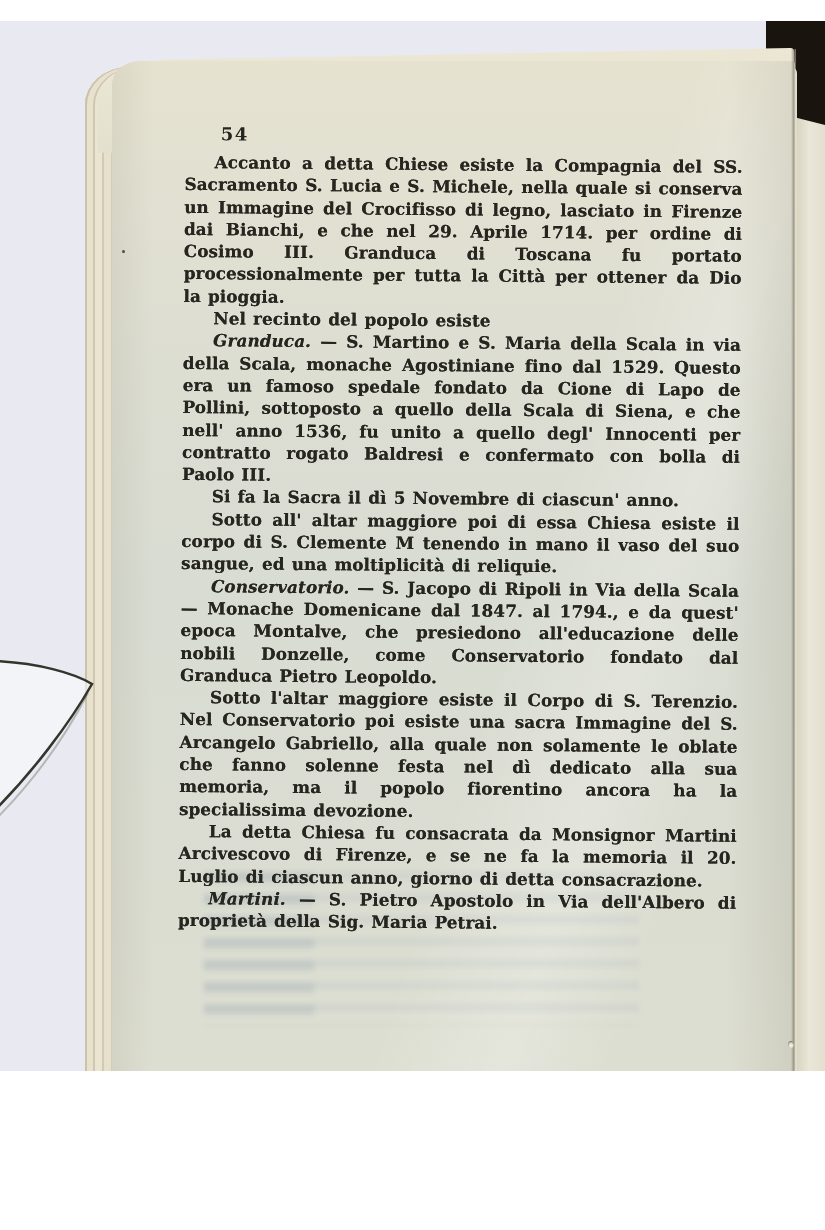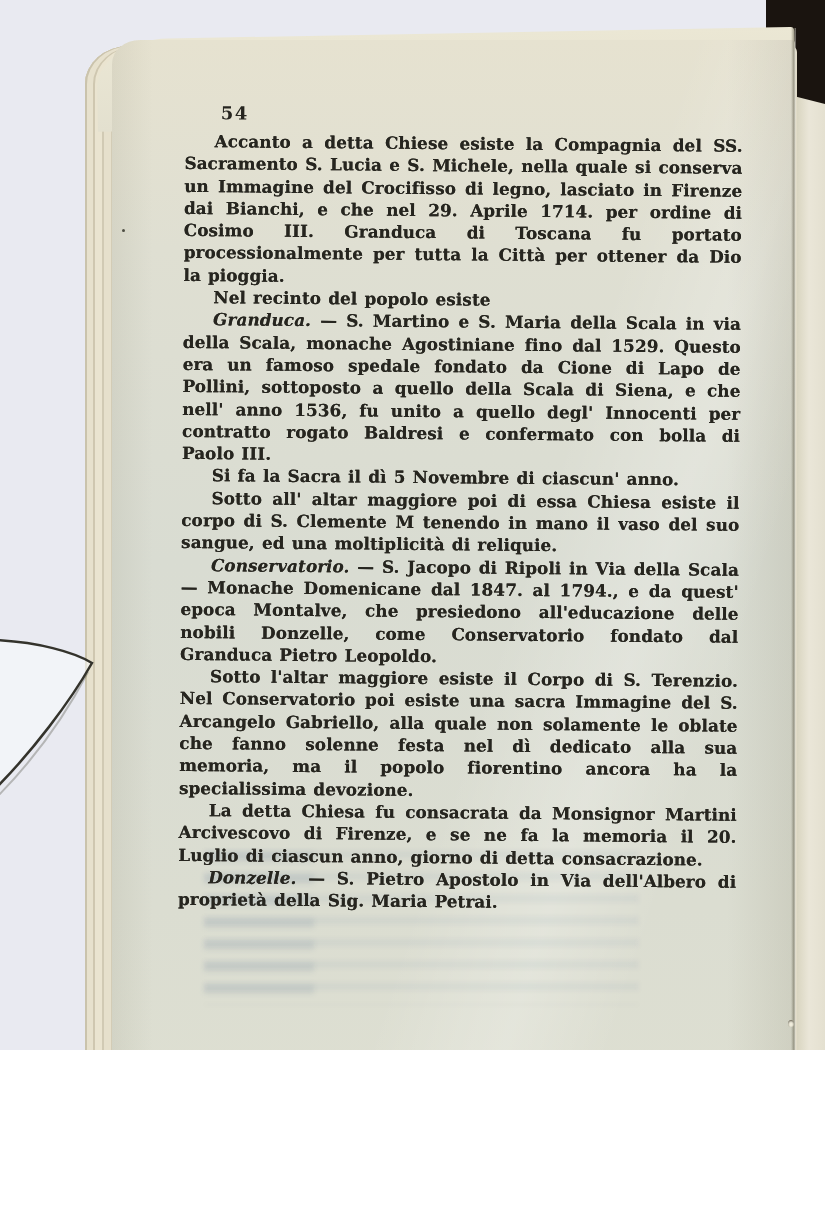--- a/index.html
+++ b/index.html
@@ -4,20 +4,21 @@
 <style>
   html,body { margin:0; padding:0; }
   :root{
     --background:#e9eaf1; --page:#dedfd2; --page-top:#e7e3d1; --ink:#26251f;
     --cover-dark:#1a140f; --facing-page:#eae6d8; --edge-line:#a89f85;
   }
   .photo{
     position:relative; width:825px; height:1050px; overflow:hidden;
     background:var(--background);
     font-family:"DejaVu Serif","Liberation Serif",serif;
+    margin-top:21px;
   }
   
   .facing-page{
     position:absolute; left:796px; top:18px; width:29px; height:1180px;
     background:linear-gradient(90deg,#d8d4bf, var(--facing-page) 45%, #e4e0d0);
   }
   .crease{
     position:absolute; left:791px; top:28px; width:5px; height:1168px;
     background:linear-gradient(90deg, rgba(80,75,55,0), rgba(80,75,55,.42) 55%, rgba(255,255,250,.45));
   }
@@ -146,21 +147,21 @@
         <p class="para"><span>Si fa la Sacra il dì 5 Novembre di ciascun' anno.</span></p>
 
         <p class="para"><span>Sotto all' altar maggiore poi di essa Chiesa esiste il corpo di S. Clemente M tenendo in mano il vaso del suo sangue, ed una moltiplicità di reliquie.</span></p>
 
         <p class="para"><i class="lead">Conservatorio.</i><span> — S. Jacopo di Ripoli in Via della Scala — Monache Domenicane dal 1847. al 1794., e da quest' epoca Montalve, che presiedono all'educazione delle nobili Donzelle, come Conservatorio fondato dal Granduca Pietro Leopoldo.</span></p>
 
         <p class="para"><span>Sotto l'altar maggiore esiste il Corpo di S. Terenzio. Nel Conservatorio poi esiste una sacra Immagine del S. Arcangelo Gabriello, alla quale non solamente le oblate che fanno solenne festa nel dì dedicato alla sua memoria, ma il popolo fiorentino ancora ha la specialissima devozione.</span></p>
 
         <p class="para"><span>La detta Chiesa fu consacrata da Monsignor Martini Arcivescovo di Firenze, e se ne fa la memoria il 20. Luglio di ciascun anno, giorno di detta consacrazione.</span></p>
 
-        <p class="para"><i class="lead">Donzelle.</i><span> — S. Pietro Apostolo in Via dell'Albero di proprietà della Sig. Maria Petrai.</span></p>
+        <p class="para"><i class="lead">Martini.</i><span> — S. Pietro Apostolo in Via dell'Albero di proprietà della Sig. Maria Petrai.</span></p>
       </div>
   </div>
 
   <svg class="clip" width="102" height="192" viewBox="0 0 102 192">
     <path d="M-4,10 C40,12 76,22 94,33 C72,72 34,122 -4,160 Z" fill="rgba(250,251,253,0.55)" stroke="#34332c" stroke-width="2.5"></path>
     <path d="M-4,170 C30,136 62,96 90,42" fill="none" stroke="rgba(70,70,60,0.32)" stroke-width="2"></path>
   </svg>
 
 </div>
 

